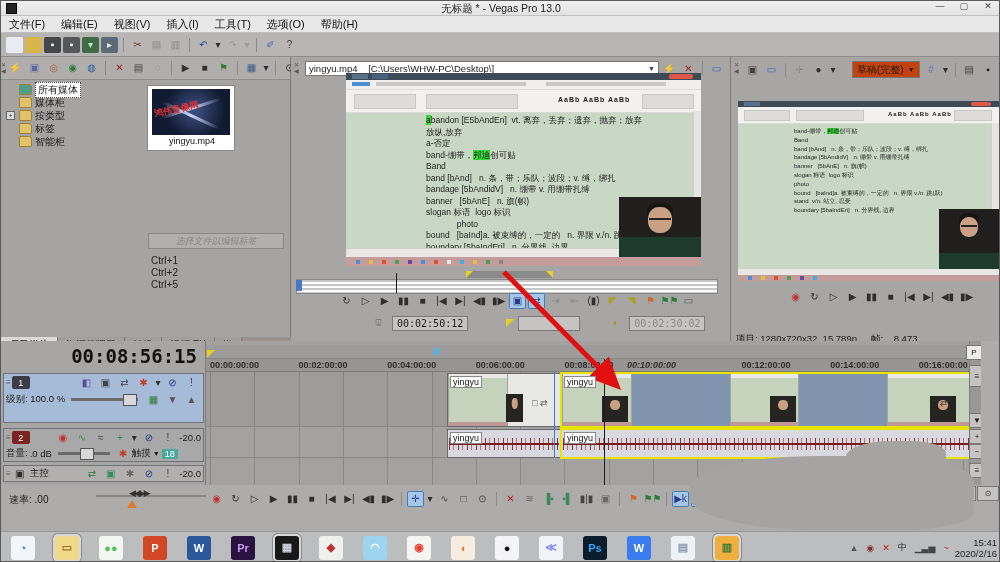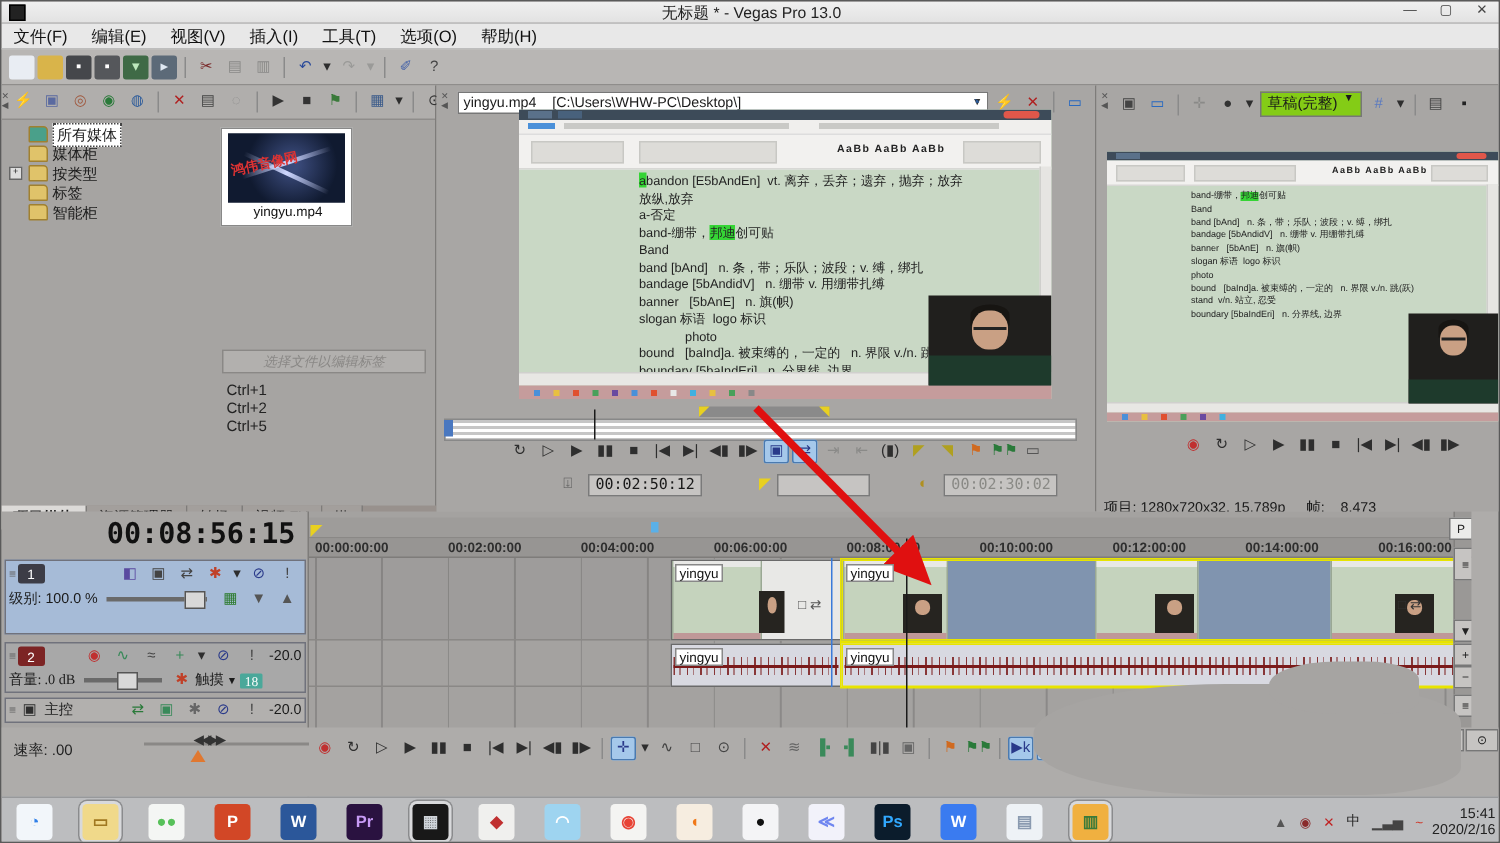--- a/index.html
+++ b/index.html
@@ -79,21 +79,21 @@
   .minibar{left:5px;top:214px;width:420px;height:22px;}
   .mb-sel{position:absolute;top:0;height:7px;background:#8a8a8a;}
   .mb-tri{position:absolute;top:0;width:0;height:0;border-style:solid;}
   .mb-stripes{position:absolute;top:8px;width:100%;height:13px;background:
      repeating-linear-gradient(#c6c6c6 0 2px,#fff 2px 4px);border:1px solid #888;}
   .transportrow{display:flex;align-items:center;}
   .tc-box{background:#c6c4c2;border:1px solid #7a7a7a;font-size:10px;padding:0 4px;height:13px;
           display:flex;align-items:center;font-family:"DejaVu Sans Mono",monospace;}
   .tc-box.dim{color:#8a8a86;}
   .rightpanel{left:730px;top:56px;width:270px;height:284px;background:#a8a6a4;}
-  .qualbox{background:#84cc16;border:1px solid #777;font-size:10px;height:15px;display:flex;align-items:flex-start;padding:0 4px;gap:4px;}
+  .qualbox{background:#c2410c;border:1px solid #777;font-size:10px;height:15px;display:flex;align-items:center;padding:0 4px;gap:4px;margin-left:12px;}
   .pinfo{font-size:9.5px;color:#1a1a1a;line-height:12px;white-space:pre;}
   
   .tlheader{left:0;top:340px;width:205px;height:190px;background:#a8a6a4;border-right:1px solid #7e7c7a;}
   .bigtc{left:0;top:4px;width:196px;text-align:right;font-size:19px;font-weight:bold;
          font-family:"DejaVu Sans Mono",monospace;color:#111;}
   .trackhead{left:2px;width:201px;border:1px solid #70727c;background:#a8a8a8;font-size:10px;}
   .trackhead .row{display:flex;align-items:center;height:17px;gap:2px;padding:0 2px;}
   .t1{background:#a6bbd7;}
   .numchip{width:18px;height:13px;background:#3c3c46;color:#fff;font-size:9px;display:flex;
            align-items:center;justify-content:center;border-radius:2px;}
@@ -488,21 +488,21 @@
             <span class="icn" style="color: rgb(192, 48, 48);">◉</span>
             <span class="icn" style="color: rgb(58, 138, 90);">∿</span>
             <span class="icn" style="color: rgb(68, 68, 68);">≈</span>
             <span class="icn" style="color: rgb(58, 138, 90);">+</span>
             <span class="icn" style="width: 8px;">▾</span>
             <span class="icn" style="color: rgb(42, 58, 138);">⊘</span>
             <span class="icn" style="color: rgb(68, 68, 68);">!</span>
           </span>
         <span class="small">-20.0</span>
       </div>
-      <div class="row" style="height:15px;font-family:Liberation Serif, serif;">
+      <div class="row" style="height:15px;">
         <span class="small">音量:</span>
         <span class="small">.0 dB</span>
         <span class="slider" style="max-width:52px;">
             <span class="th" style="left:22px;"></span>
           </span>
         <span class="icn" style="color:#c04028;width:12px;">✱</span>
         <span class="small">触摸</span>
         <span style="font-size:7px;">▼</span>
         <span class="chip18">18</span>
       </div>
@@ -530,21 +530,21 @@
     <div class="abs markerbar">
       <span class="mb-tri" style="left:1px;bottom:0;top:auto;border-width:8px 8px 0 0;border-color:#e8d020 transparent transparent transparent;"></span>
       <span style="position:absolute;left:228px;top:3px;width:5px;height:7px;background:#5ab0e8;"></span>
     </div>
     <div class="abs ruler" id="ruler">
         <div class="rlabel" style="left: 4px;">00:00:00:00</div>
         <div class="rlabel" style="left: 92.6px;">00:02:00:00</div>
         <div class="rlabel" style="left: 181.2px;">00:04:00:00</div>
         <div class="rlabel" style="left: 269.8px;">00:06:00:00</div>
         <div class="rlabel" style="left: 358.4px;">00:08:00:00</div>
-        <div class="rlabel" style="left: 447px;">00:10:00:00</div>
+        <div class="rlabel" style="left: 421px; font-style: italic;">00:10:00:00</div>
         <div class="rlabel" style="left: 535.6px;">00:12:00:00</div>
         <div class="rlabel" style="left: 624.2px;">00:14:00:00</div>
         <div class="rlabel" style="left: 712.8px;">00:16:00:00</div>
       </div>
 
     <div class="abs tracks">
 
       <div class="abs vrow">
         <div class="clip" style="left:241px;top:1px;width:112px;height:52px;background:#e8e8e6;">
           <span class="vthumb" style="left:0;width:58px;"></span>

